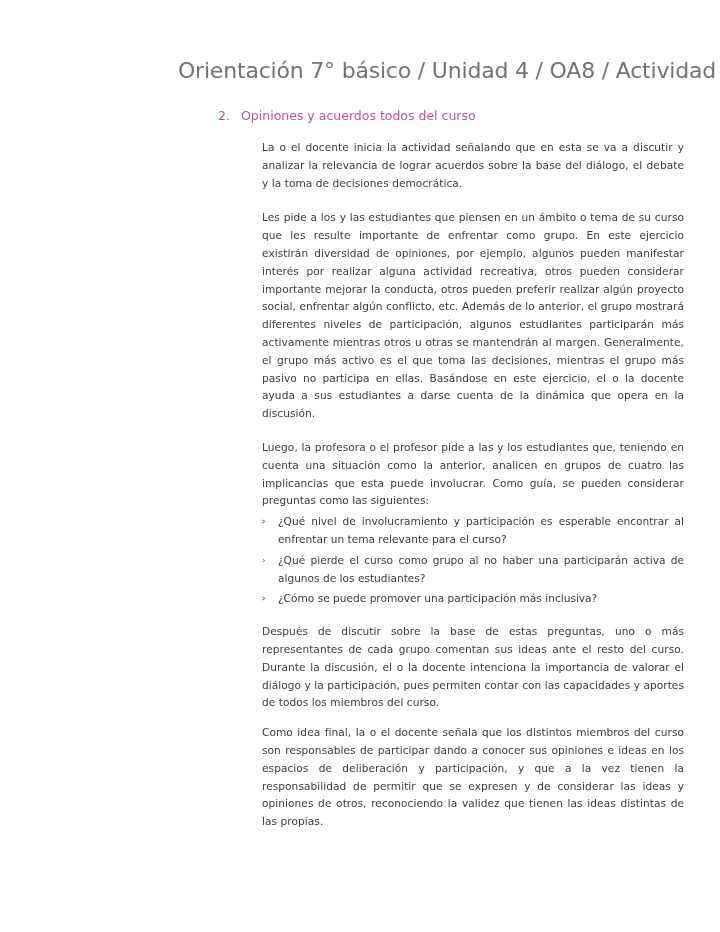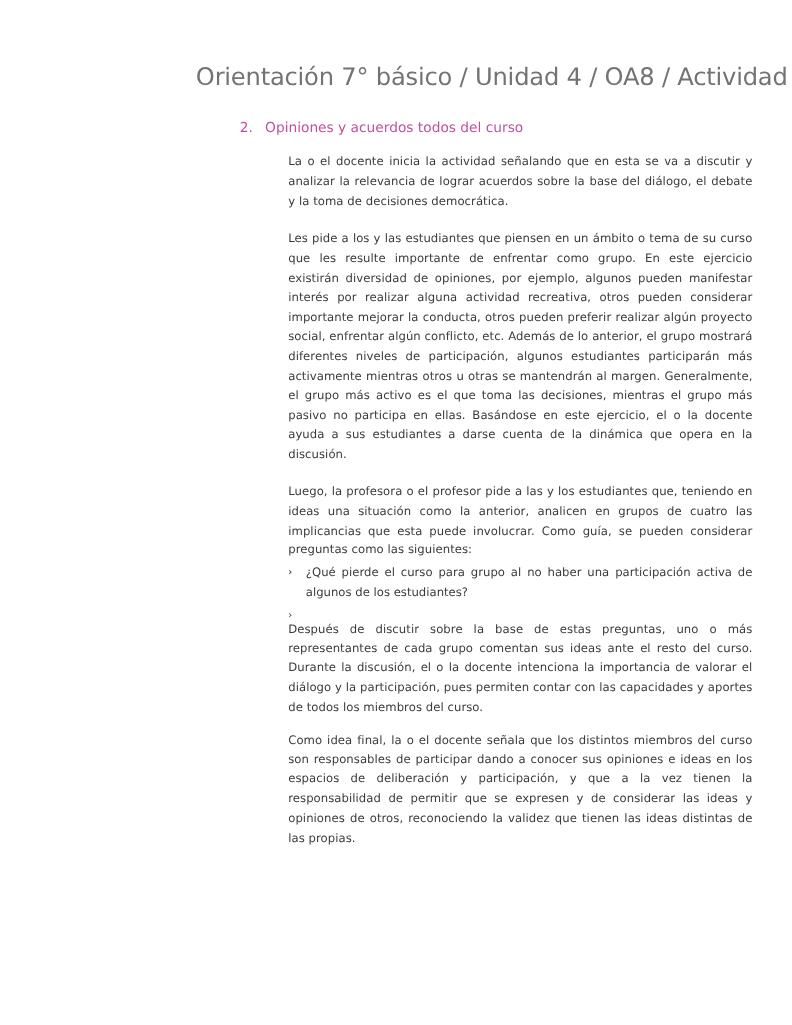--- a/index.html
+++ b/index.html
@@ -85,38 +85,40 @@
 <div class="section-heading">
   <span class="num">2.</span>
   <span>Opiniones y acuerdos todos del curso</span>
 </div>
 
 <div class="content">
   <p class="para">La o el docente inicia la actividad señalando que en esta se va a discutir y analizar la relevancia de lograr acuerdos sobre la base del diálogo, el debate y la toma de decisiones democrática.</p>
   <div class="gap-1"></div>
   <p class="para">Les pide a los y las estudiantes que piensen en un ámbito o tema de su curso que les resulte importante de enfrentar como grupo. En este ejercicio existirán diversidad de opiniones, por ejemplo, algunos pueden manifestar interés por realizar alguna actividad recreativa, otros pueden considerar importante mejorar la conducta, otros pueden preferir realizar algún proyecto social, enfrentar algún conflicto, etc. Además de lo anterior, el grupo mostrará diferentes niveles de participación, algunos estudiantes participarán más activamente mientras otros u otras se mantendrán al margen. Generalmente, el grupo más activo es el que toma las decisiones, mientras el grupo más pasivo no participa en ellas. Basándose en este ejercicio, el o la docente ayuda a sus estudiantes a darse cuenta de la dinámica que opera en la discusión.</p>
   <div class="gap-2"></div>
-  <p class="para">Luego, la profesora o el profesor pide a las y los estudiantes que, teniendo en ideas una situación como la anterior, analicen en grupos de cuatro las implicancias que esta puede involucrar. Como guía, se pueden considerar preguntas como las siguientes:</p>
+  <p class="para">Luego, la profesora o el profesor pide a las y los estudiantes que, teniendo en cuenta una situación como la anterior, analicen en grupos de cuatro las implicancias que esta puede involucrar. Como guía, se pueden considerar preguntas como las siguientes:</p>
 
   <ul class="questions">
     <li>
       <span class="bullet">›</span>
     </li>
     <li>
       <span class="bullet">›</span>
+      <span>¿Qué nivel de involucramiento y participación es esperable encontrar al enfrentar un tema relevante para el curso?</span>
     </li>
     <li>
       <span class="bullet">›</span>
-      <span>¿Qué pierde el curso para grupo al no haber una participación activa de algunos de los estudiantes?</span>
+      <span>¿Qué pierde el curso como grupo al no haber una participarán activa de algunos de los estudiantes?</span>
     </li>
     <li>
       <span class="bullet">›</span>
     </li>
     <li>
       <span class="bullet">›</span>
+      <span>¿Cómo se puede promover una participación más inclusiva?</span>
     </li>
   </ul>
 
   <div class="gap-4"></div>
   <p class="para">Después de discutir sobre la base de estas preguntas, uno o más representantes de cada grupo comentan sus ideas ante el resto del curso. Durante la discusión, el o la docente intenciona la importancia de valorar el diálogo y la participación, pues permiten contar con las capacidades y aportes de todos los miembros del curso.</p>
   <div class="gap-5"></div>
   <p class="para">Como idea final, la o el docente señala que los distintos miembros del curso son responsables de participar dando a conocer sus opiniones e ideas en los espacios de deliberación y participación, y que a la vez tienen la responsabilidad de permitir que se expresen y de considerar las ideas y opiniones de otros, reconociendo la validez que tienen las ideas distintas de las propias.</p>
 </div>
 
 </body></html>

